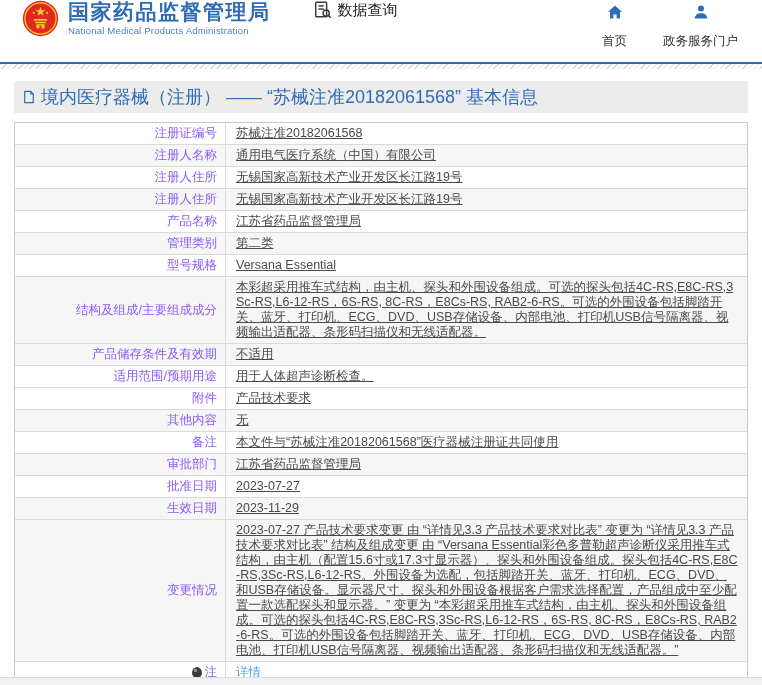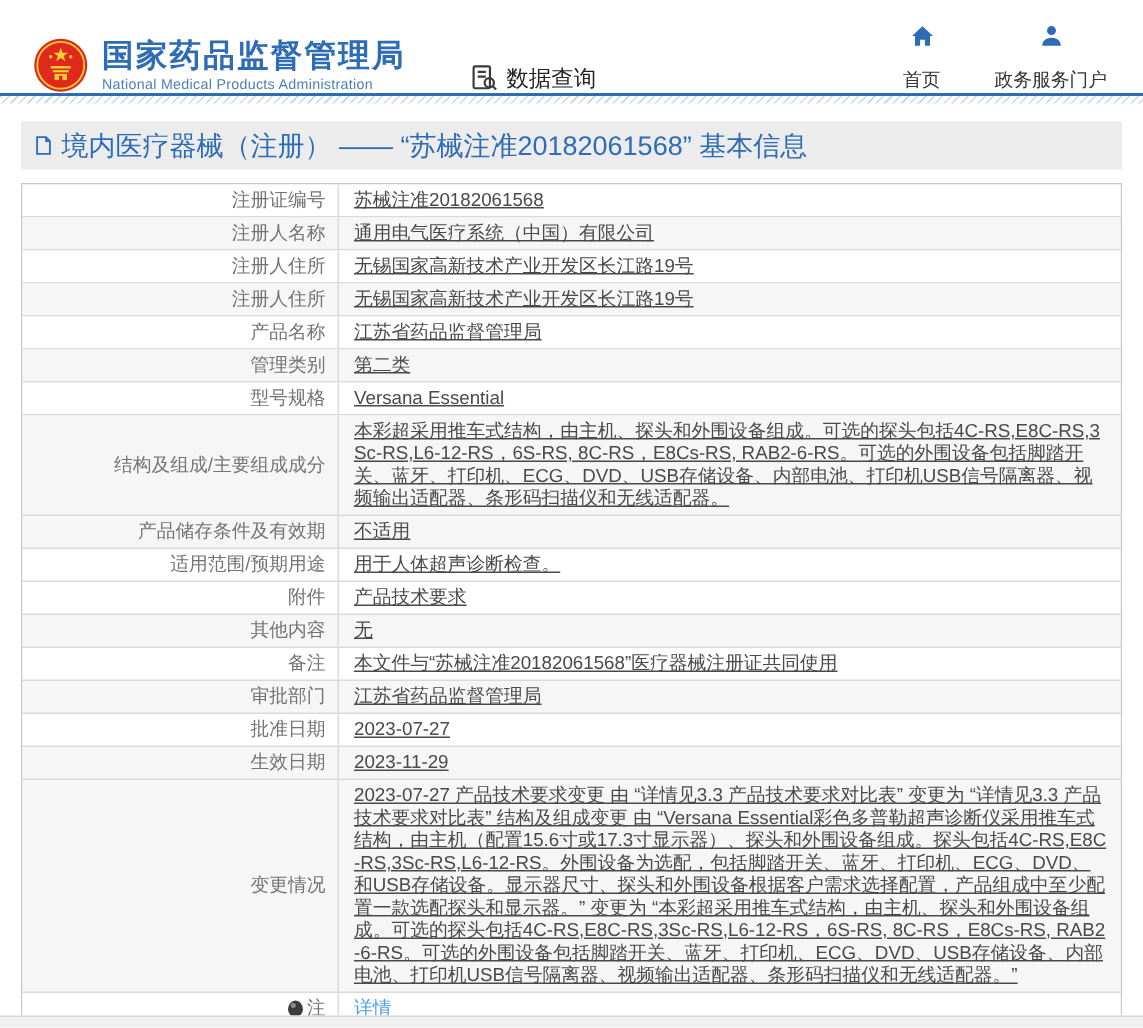--- a/index.html
+++ b/index.html
@@ -2,21 +2,21 @@
 <html><head>
 <meta charset="utf-8">
 <style>
   * { margin:0; padding:0; box-sizing:border-box; }
   html,body { background:#f1f1f1; }
   .page {
     width:762px; height:685px; background:#ffffff; position:relative;
     font-family:"Liberation Sans","DejaVu Sans",sans-serif; overflow:hidden;
   }
   
-  .header { height:62px; display:flex; align-items:flex-end; padding:0 24px 0 22px; background:#fff; }
+  .header { height:62px; display:flex; align-items:flex-start; padding:0 24px 0 22px; background:#fff; }
   .logo { width:37px; height:37px; flex:0 0 auto; }
   .title-block { margin-left:9px; display:flex; flex-direction:column; }
   .org-name { font-size:21px; font-weight:bold; color:#2e6cb5; letter-spacing:1.5px; line-height:24px; }
   .org-name-en { font-size:9.5px; color:#4e7fb5; margin-top:1px; letter-spacing:.2px; }
   .data-query { display:flex; align-items:center; gap:5px; margin-left:42px; font-size:15px; color:#222; cursor:pointer; }
   .spacer { flex:1; }
   .nav { display:flex; gap:36px; align-items:flex-start; margin-top:4px; }
   .nav-item { display:flex; flex-direction:column; align-items:center; gap:13px; font-size:12.5px; color:#333; cursor:pointer; }
   .rule { height:2px; background:#2e6cb5; }
   .hatch { height:5px; background:repeating-linear-gradient(135deg,#ccdaeb 0 1px,transparent 1px 4px); }
@@ -28,21 +28,21 @@
   }
   
   .table { margin:0 14px; border:1px solid #c9c9c9; }
   .row { display:flex; border-bottom:1px solid #dadada; background:#fff; }
   .row:last-child { border-bottom:none; }
   .row.alt { background:#f6f6f6; }
   .cell-label {
     width:211px; flex:0 0 auto; border-right:1px solid #dadada;
     display:flex; align-items:center; justify-content:flex-end;
     text-align:right; padding:2px 8px 2px 4px;
-    font-size:12.5px; color:#737373; line-height:15px;
+    font-size:12.5px; color:#8b5cf6; line-height:15px;
   }
   .cell-value {
     flex:1; padding:3px 8px 3px 10px; font-size:12.5px; color:#4a4a4a;
     line-height:15px; display:flex; align-items:center; flex-wrap:wrap;
     word-break:break-all;
   }
   .cell-value .txt { width:100%;text-decoration:underline; }
   .row-min { min-height:20px; }
   .link { color:#4d9fe8; text-decoration:none; cursor:pointer; }
   .note-icon {

